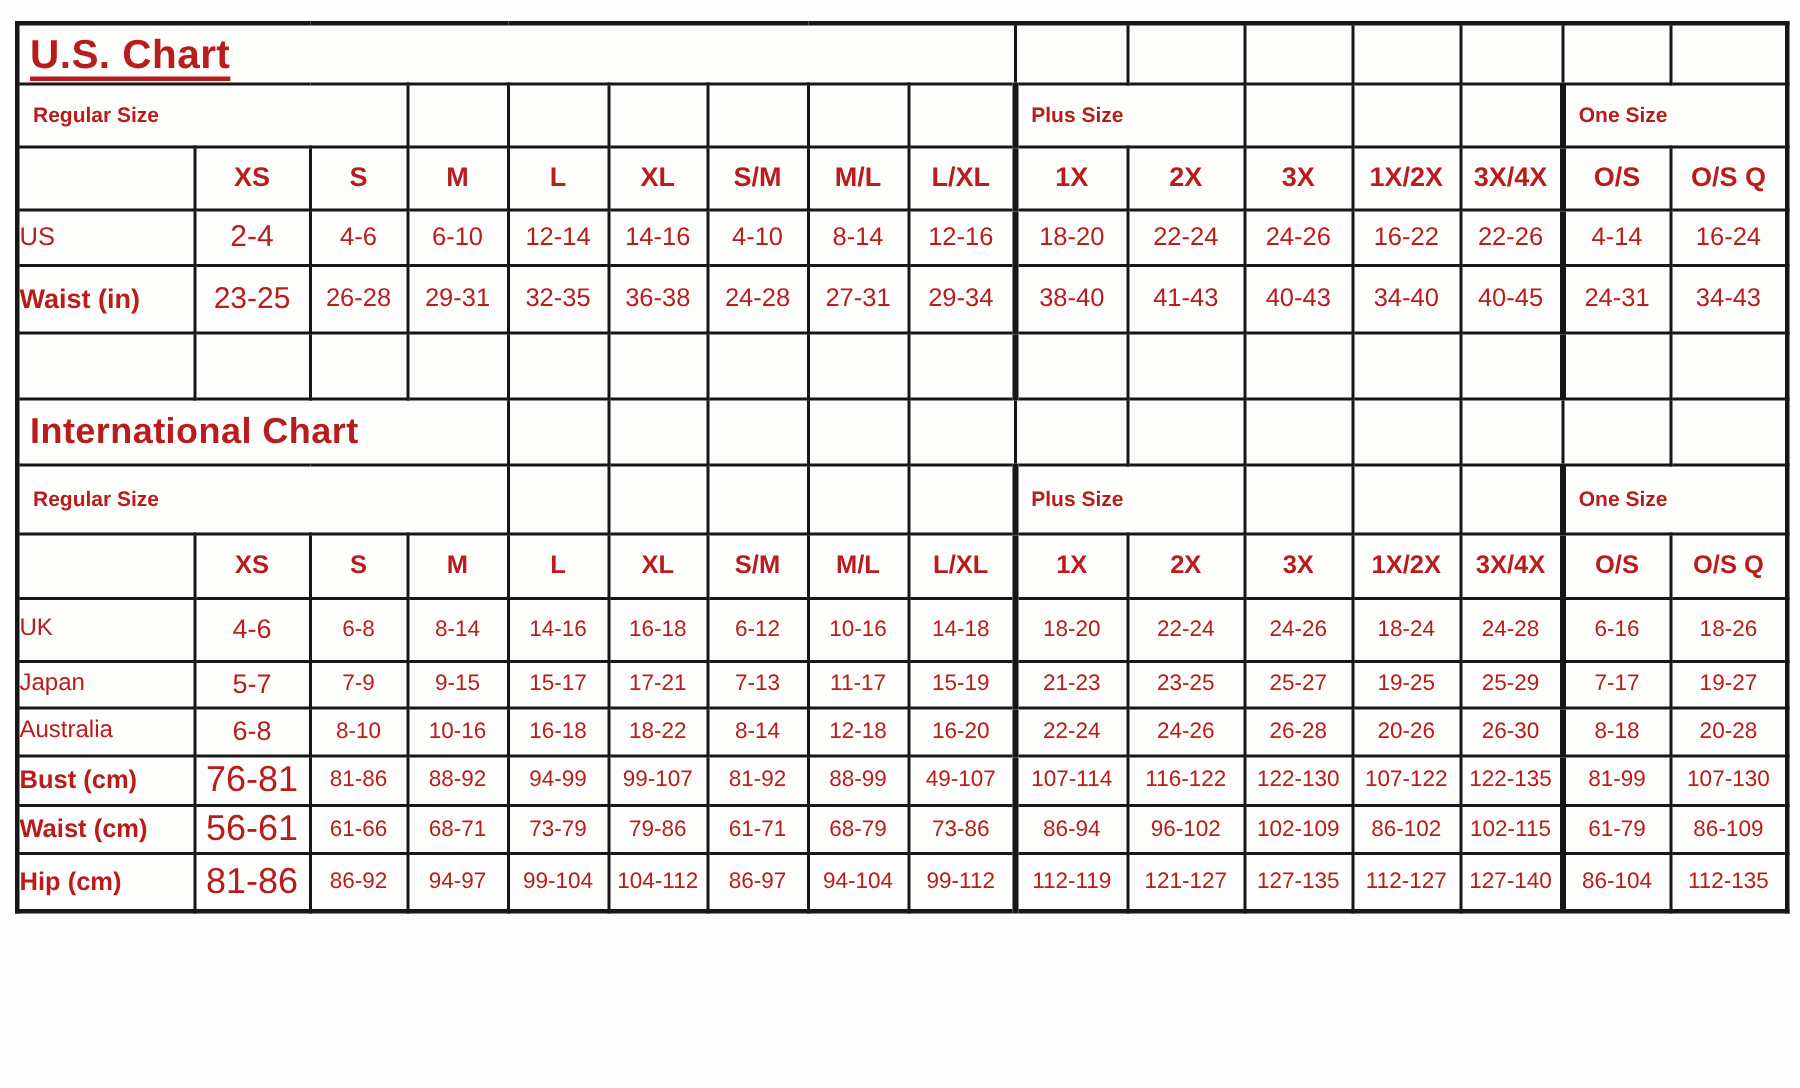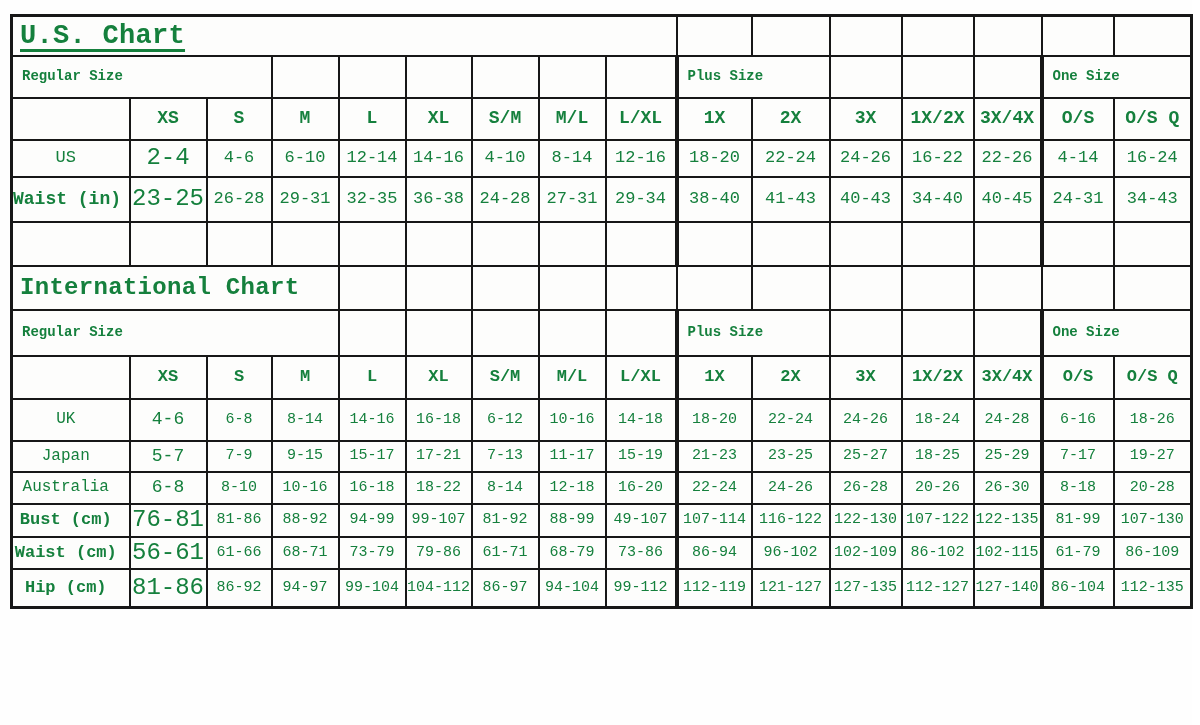--- a/index.html
+++ b/index.html
@@ -1,19 +1,19 @@
 <!DOCTYPE html>
 <html><head>
 <meta charset="utf-8">
 <style>
   html,body{margin:0;padding:0;}
   body{width:1200px;height:725px;background:#ffffff;overflow:hidden;}
   .page{
     position:relative;width:1192px;height:725px;background:#fefefe;
-    font-family:Liberation Mono, monospace;color:#15803d;
+    font-family:Liberation Sans, sans-serif;color:#b91c1c;
   }
   table.size-chart{
     position:absolute;left:10px;top:14px;width:1180px;
     table-layout:fixed;border-collapse:collapse;border:3px solid #171717;
     background:#fdfdfc;
   }
   td{
     border:2px solid #171717;padding:0;text-align:center;vertical-align:middle;
     line-height:1.05;overflow:hidden;white-space:nowrap;
   }
@@ -39,28 +39,28 @@
   
   .title-cell{text-align:left;padding-left:7px;font-weight:bold;font-size:27px;letter-spacing:.3px;}
   tr.international-chart .title-cell{font-size:24px;}
   .title-cell span.u{text-decoration:underline;text-decoration-thickness:3px;text-underline-offset:6px;}
   
   .group-label-cell{text-align:left;padding-left:9px;font-weight:bold;font-size:14px;}
   
   .size-header{font-weight:bold;font-size:18px;}
   tr.international-chart .size-header{font-size:17px;}
   
-  .row-label{text-align:center;padding-right:10px;font-size:17px;}
+  .row-label{text-align:left;padding-right:10px;font-size:17px;}
   tr.international-chart .row-label{font-size:16px;}
   .row-label.bold{font-weight:bold;font-size:18px;}
   tr.international-chart .row-label.bold{font-size:17px;}
   
   .val{font-size:17px;}
   tr.international-chart .val{font-size:15px;}
-  .val.v-first{font-size:24px;}
+  .val.v-first{font-size:20px;}
   tr.international-chart .val.v-first{font-size:18px;}
   tr.international-chart .val.v-first.big{font-size:24px;}
 </style>
 </head>
 <body>
 
 <div class="page">
   <table class="size-chart">
       <colgroup>
         <col style="width: 118px;">
@@ -247,21 +247,21 @@
           <td class="val">7-9</td>
           <td class="val">9-15</td>
           <td class="val">15-17</td>
           <td class="val">17-21</td>
           <td class="val">7-13</td>
           <td class="val">11-17</td>
           <td class="val">15-19</td>
           <td class="val thick-l">21-23</td>
           <td class="val">23-25</td>
           <td class="val">25-27</td>
-          <td class="val">18-25</td>
+          <td class="val">19-25</td>
           <td class="val">25-29</td>
           <td class="val thick-l">7-17</td>
           <td class="val">19-27</td>
         </tr>
         <tr class="international-chart">
           <td class="row-label">Australia</td>
           <td class="val v-first">6-8</td>
           <td class="val">8-10</td>
           <td class="val">10-16</td>
           <td class="val">16-18</td>

